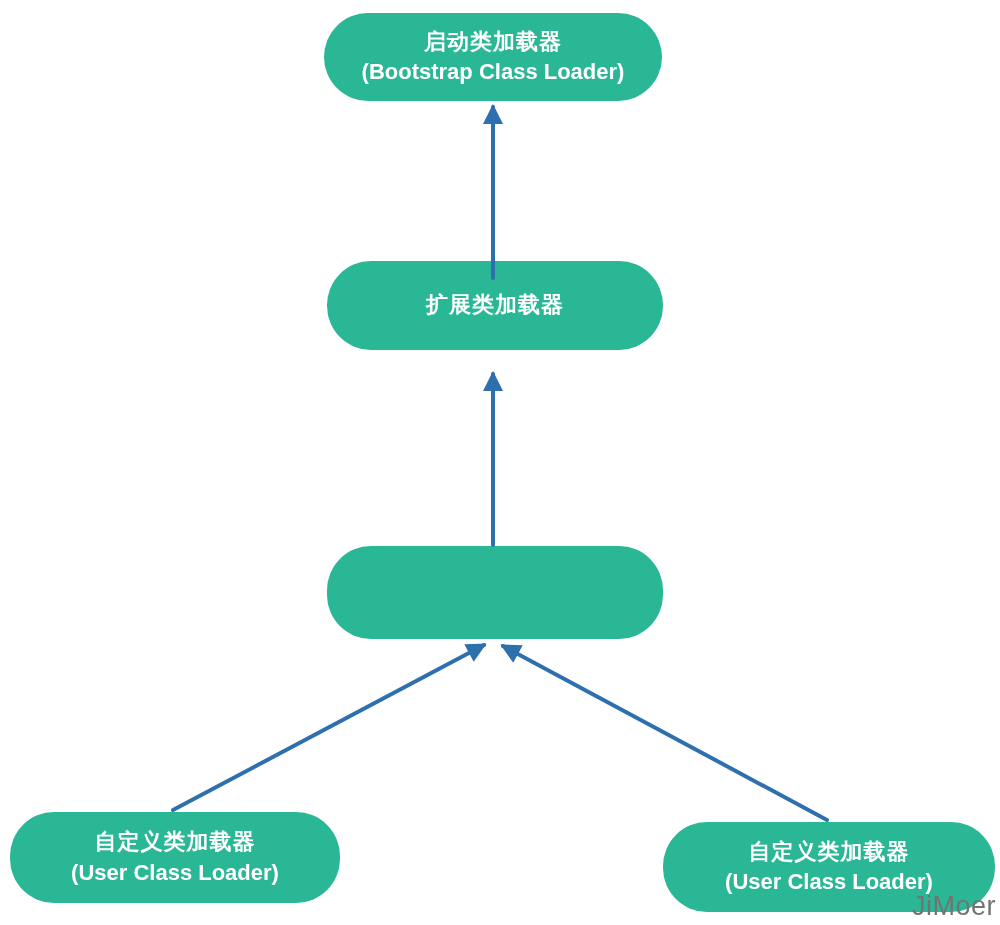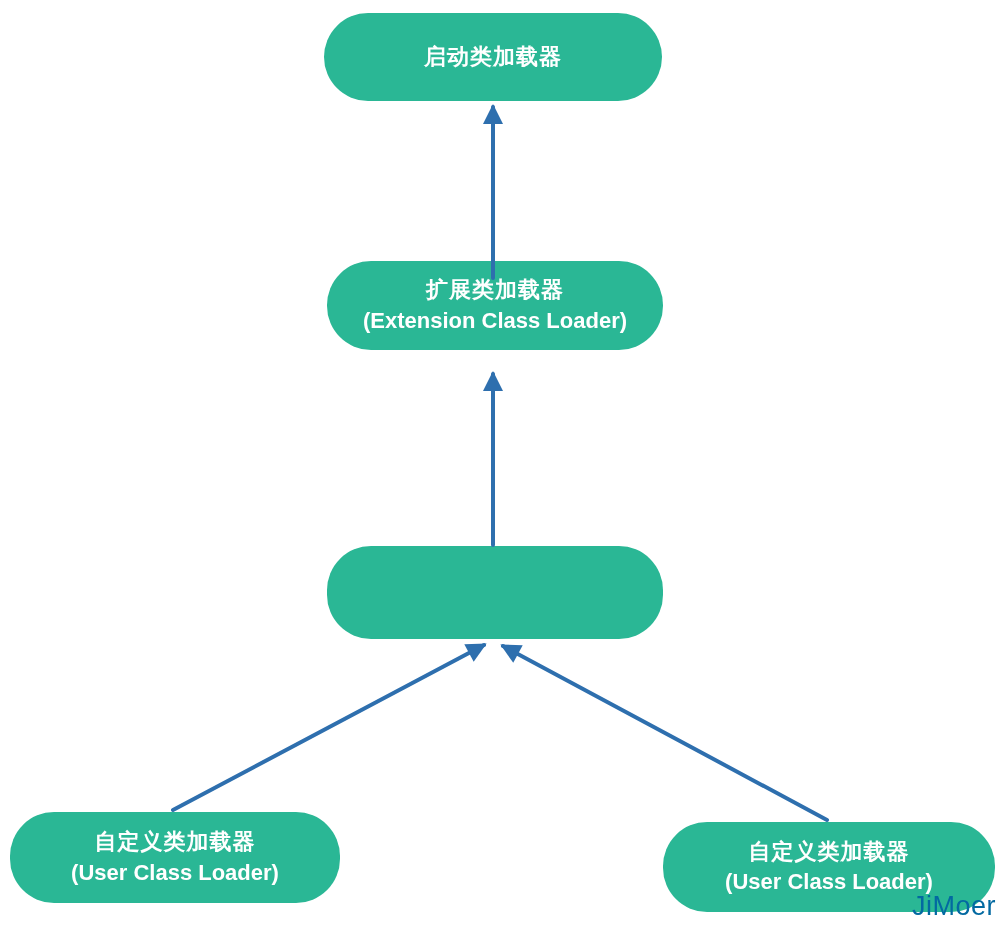--- a/index.html
+++ b/index.html
@@ -51,37 +51,37 @@
     height: 925px;
     z-index: 2;
     pointer-events: none;
   }
   .watermark {
     position: absolute;
     right: 4px;
     top: 891px;
     font-size: 27px;
     font-weight: normal;
-    color: #0369a1;
+    color: #737373;
     z-index: 3;
     letter-spacing: 0.5px;
   }
 </style>
 </head>
 <body>
 
 <div class="canvas">
 
   <div class="node" id="node-bootstrap">
     <div class="zh">启动类加载器</div>
+    <div class="en">(Bootstrap Class Loader)</div>
   </div>
 
   <div class="node" id="node-extension">
     <div class="zh">扩展类加载器</div>
-    <div class="en">(Extension Class Loader)</div>
   </div>
 
   <div class="node" id="node-application">
   </div>
 
   <div class="node" id="node-user-left">
     <div class="zh">自定义类加载器</div>
     <div class="en">(User Class Loader)</div>
   </div>
 

